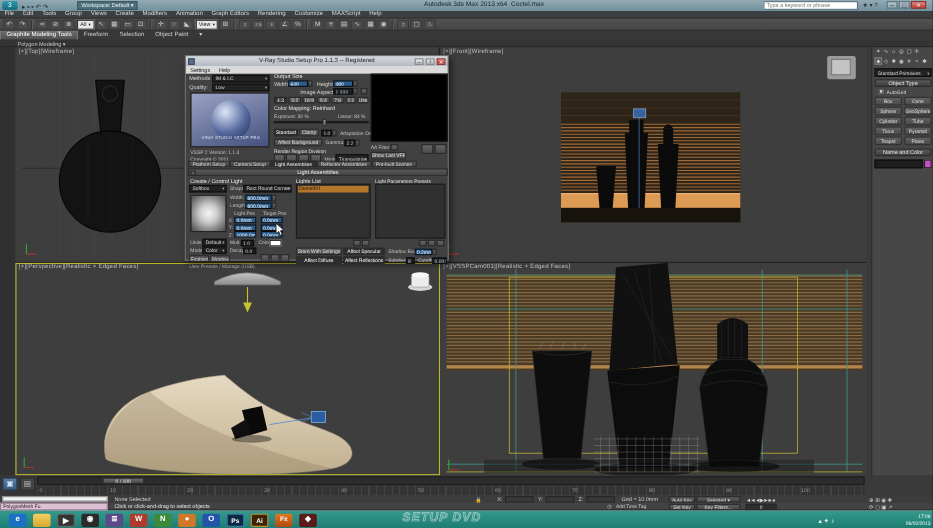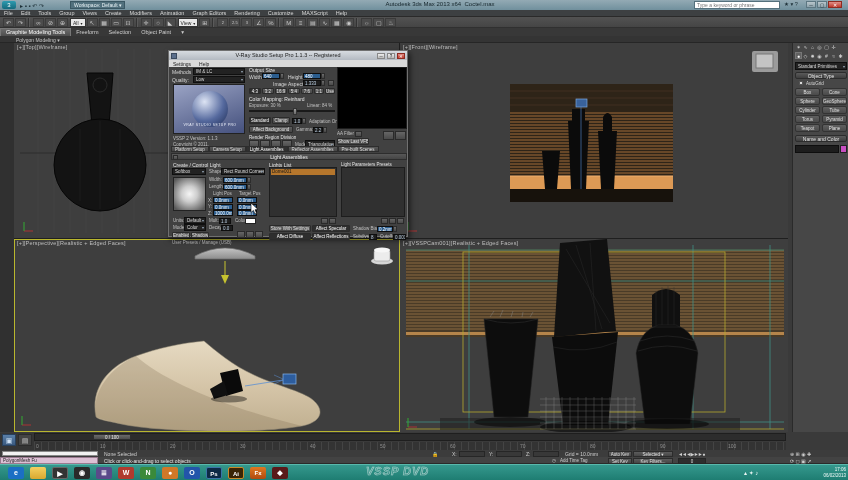--- a/index.html
+++ b/index.html
@@ -556,15 +556,15 @@
     <span class="tki k-ps" style="left:206px;background:#0d2a45;border:1px solid #3b74a8"></span>
     <span class="tki k-ai" style="left:228px;background:#3a2405;border:1px solid #c98a2a"></span>
     <span class="tki k-fx" style="left:250px;background:linear-gradient(#e07820,#b04a10)"></span>
     <span class="tki k-vlc" style="left:272px;background:#5a1a1a"></span>
     <span class="abs" style="left:744px;top:4px;font-size:6px;color:#eaf6f4">▴ ✦ ♪</span>
     <div class="abs" style="left:812px;top:2px;width:34px;height:12px;font-size:4.5px;color:#f2fbf9;text-align:right;line-height:6px">
       <div>17:06</div>
       <div>06/02/2013</div>
     </div>
   </div>
-  <span id="watermark">VSSP DVD</span>
+  <span id="watermark">SETUP DVD</span>
 
 </div>
 
 </body></html>

